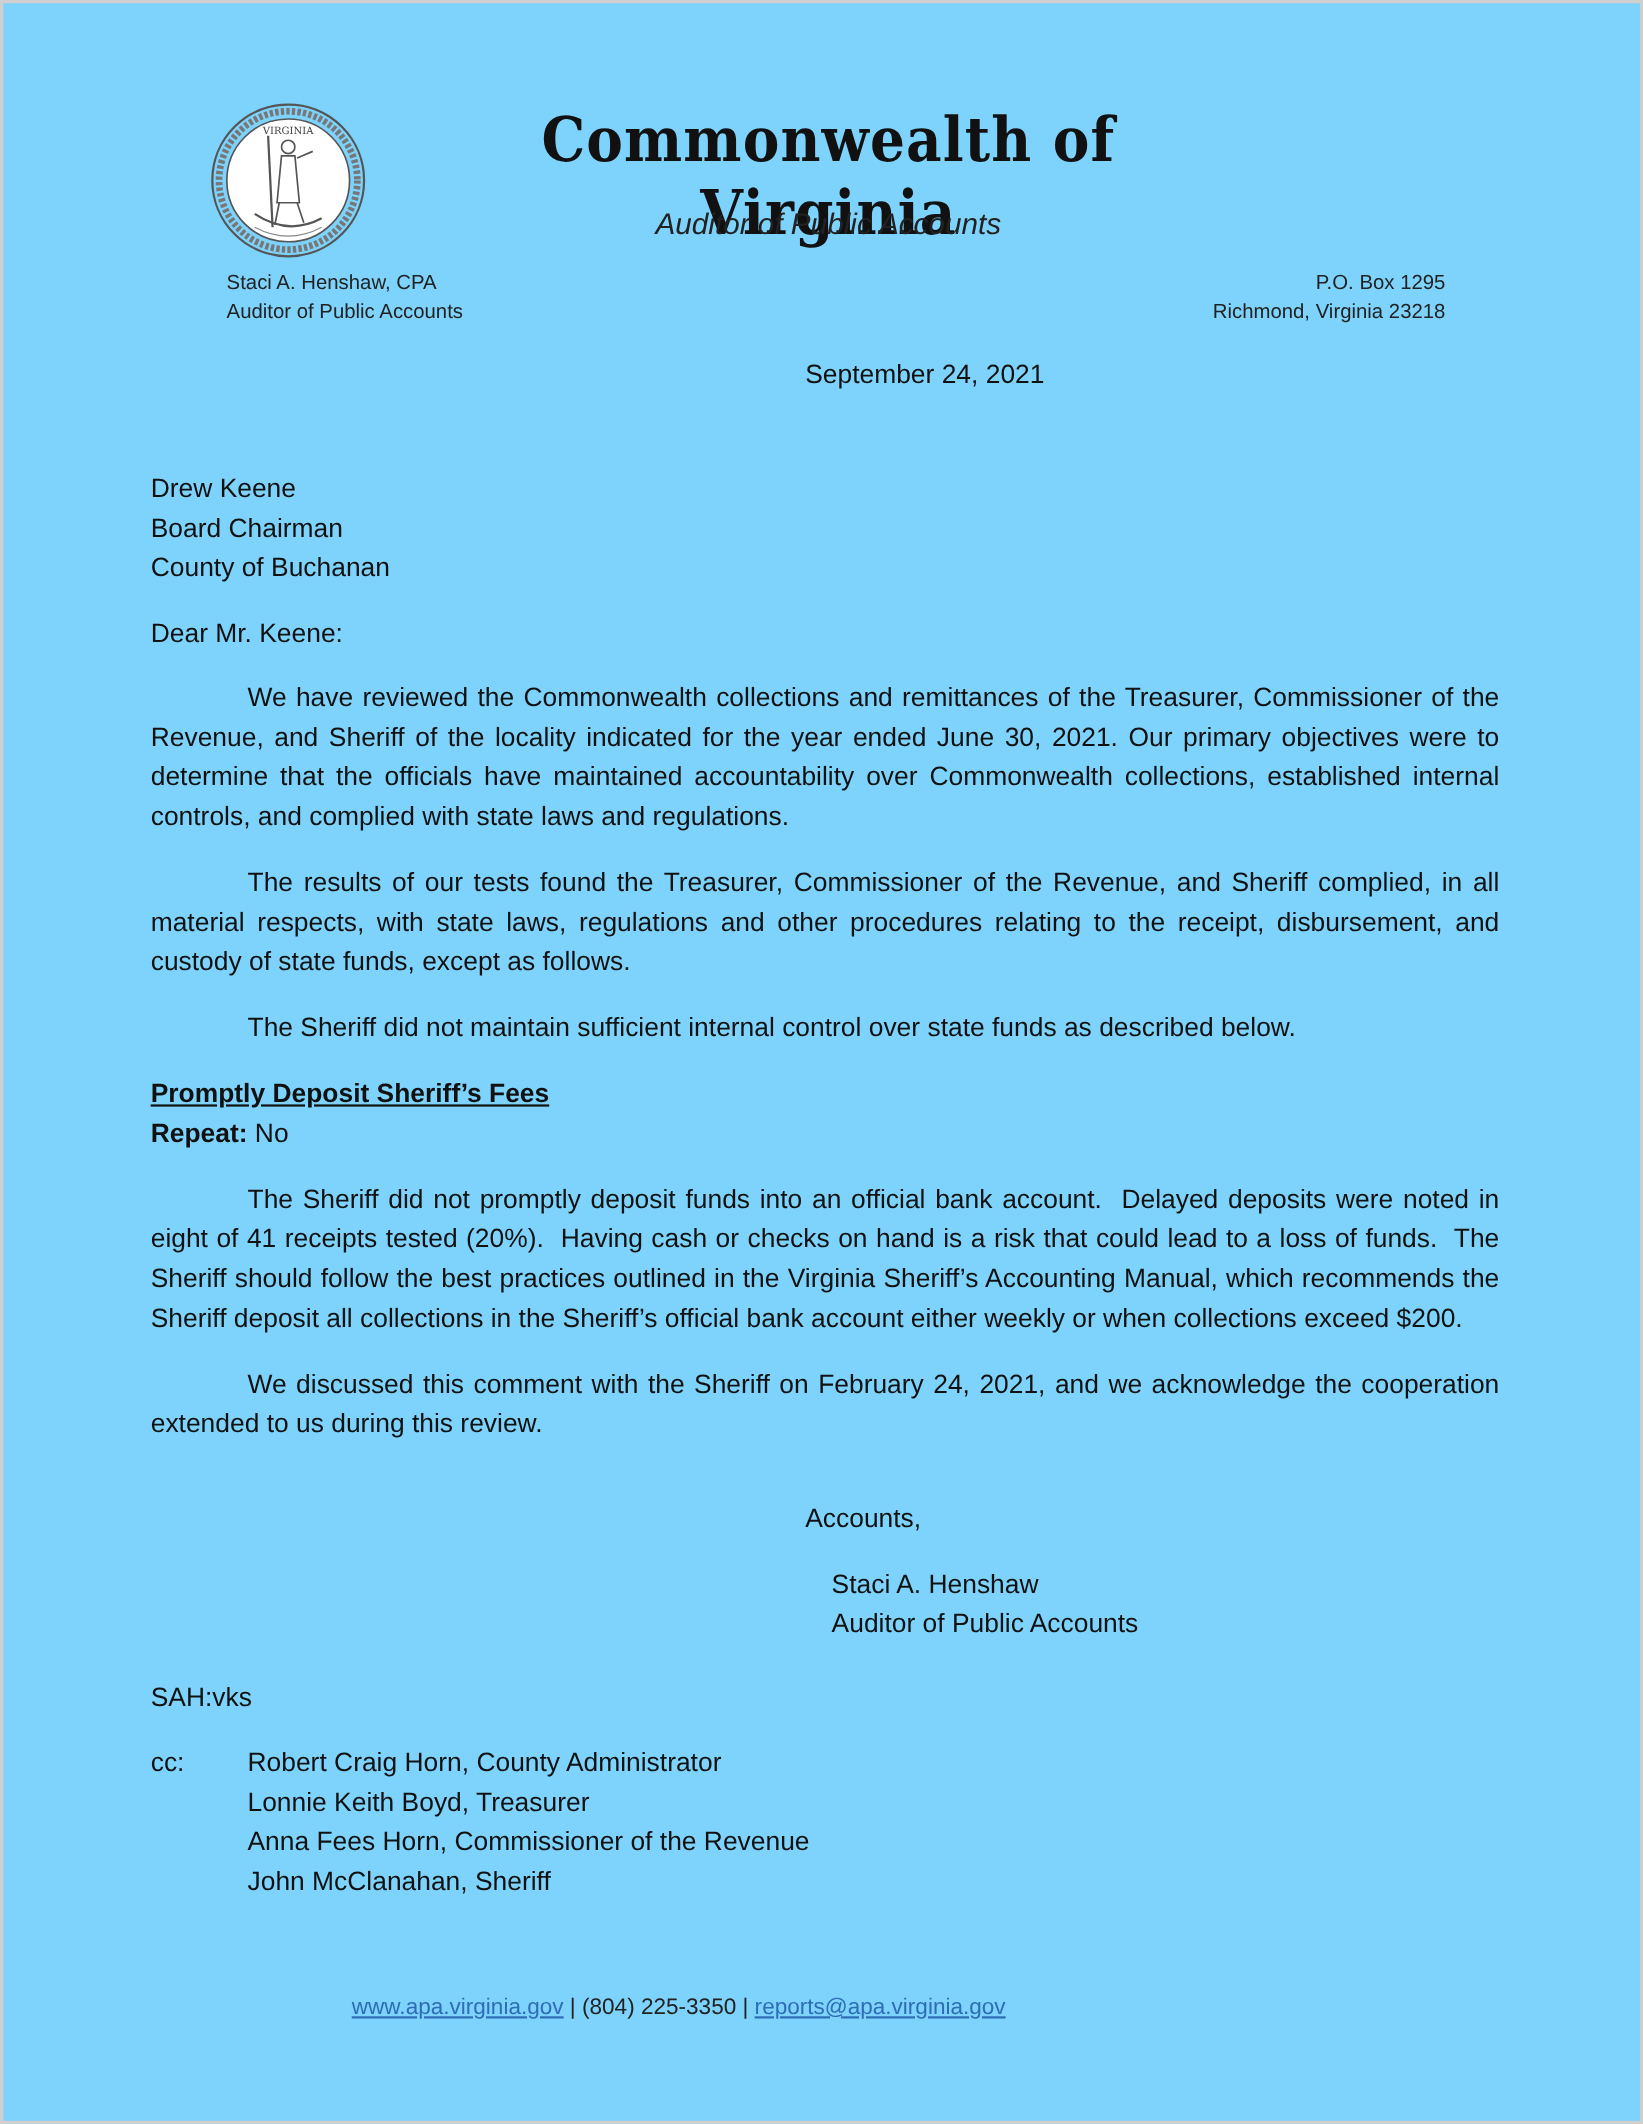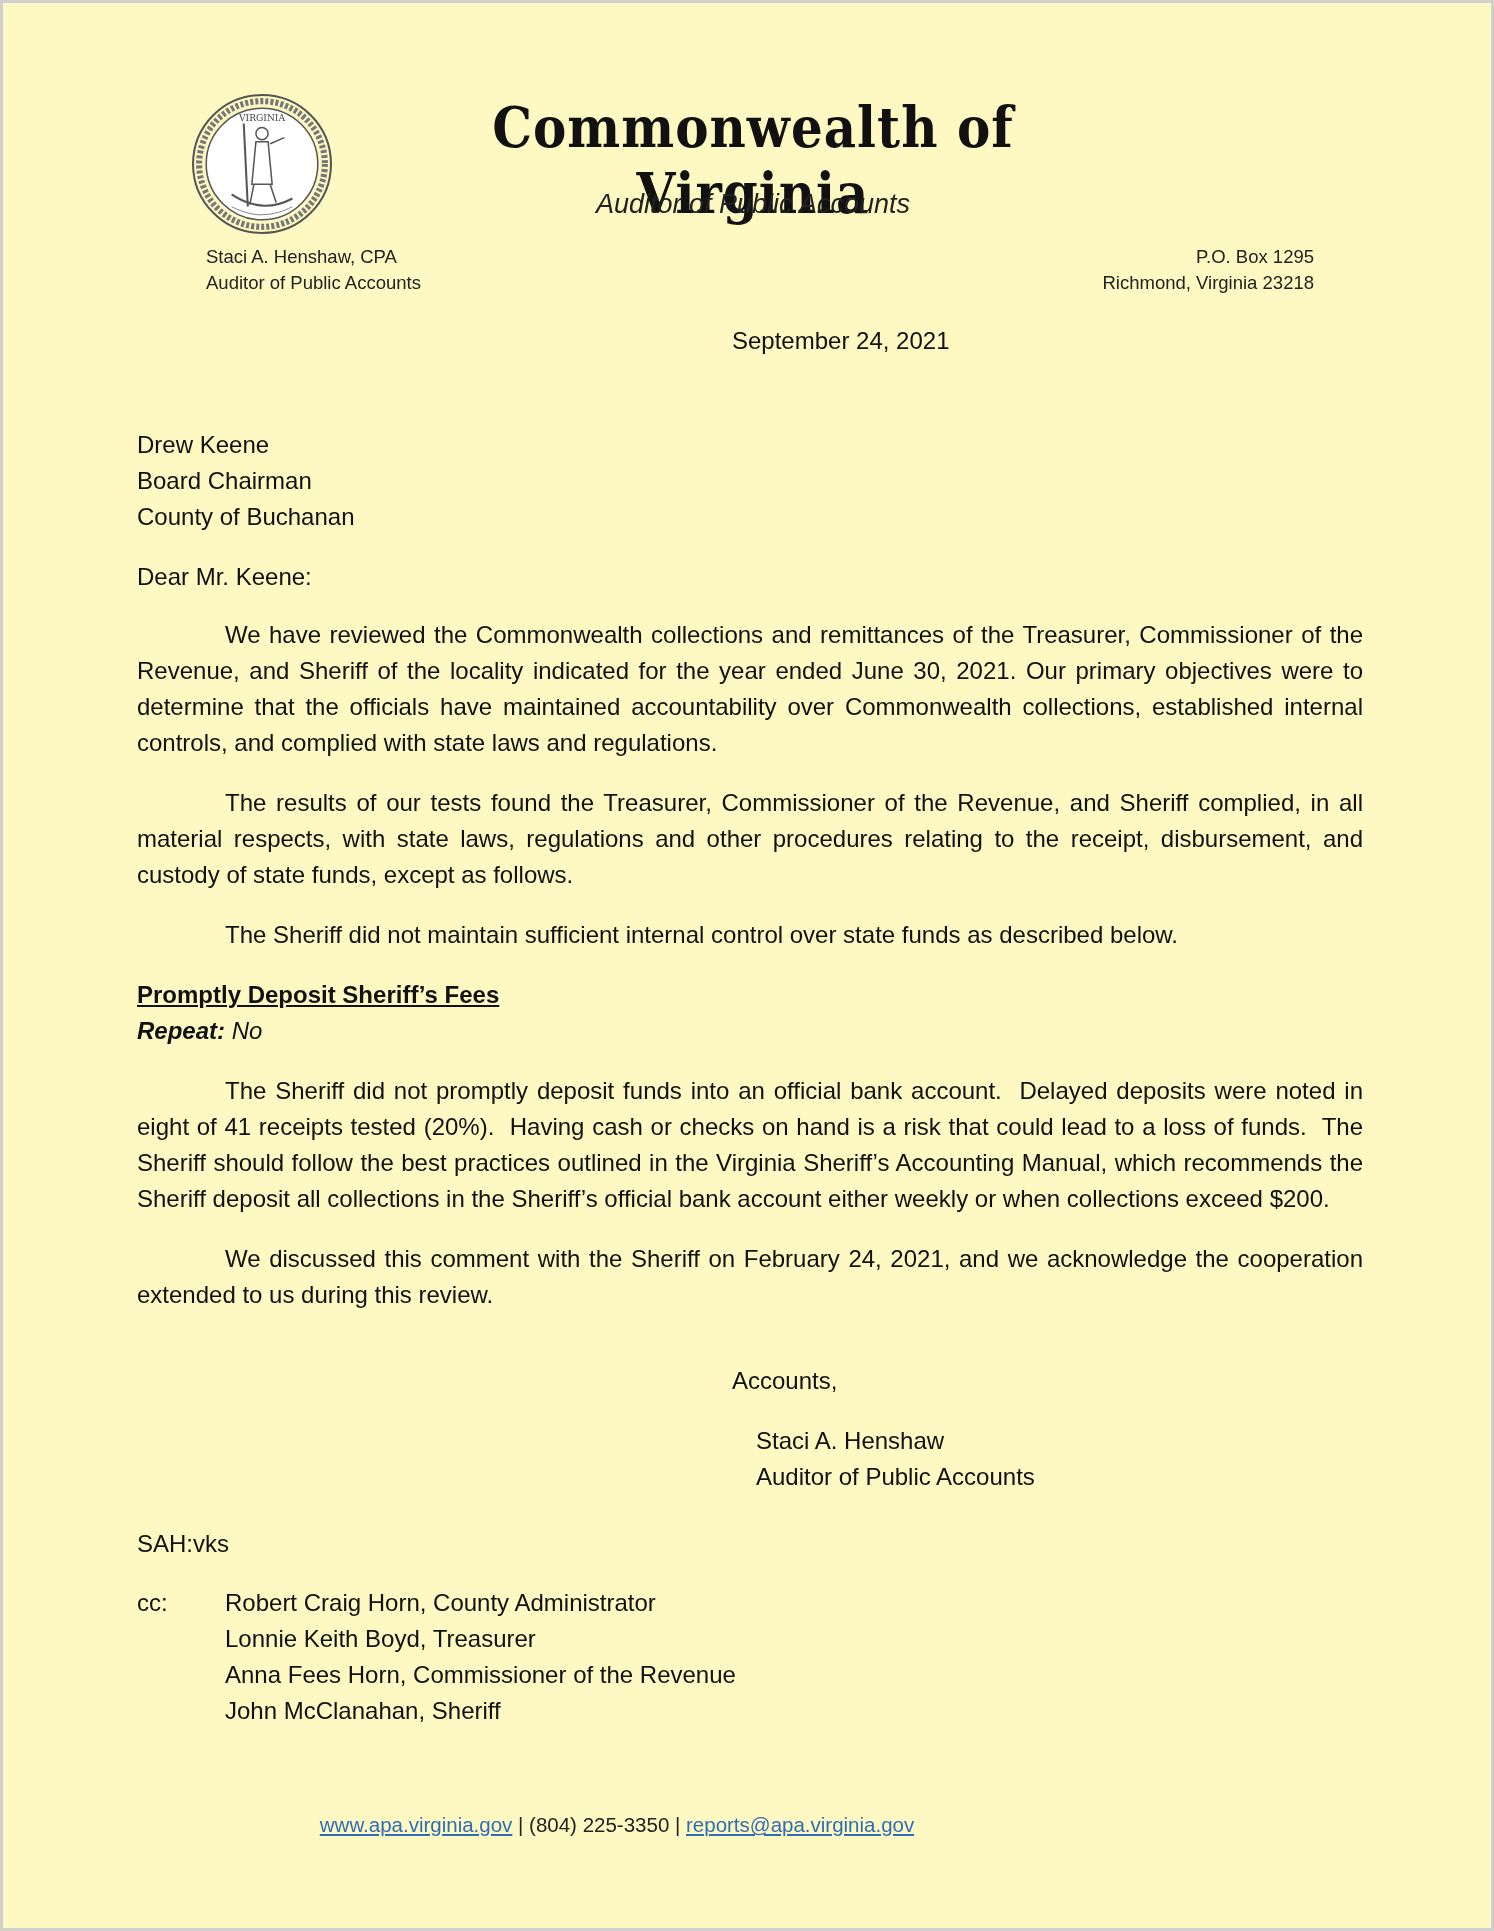--- a/index.html
+++ b/index.html
@@ -1,19 +1,19 @@
 <!DOCTYPE html>
 <html><head>
 <meta charset="utf-8">
 <style>
   html, body { margin: 0; padding: 0; background: #ffffff; }
   body { width: 1494px; height: 1931px; position: relative; overflow: hidden; }
   .page {
     position: absolute; left: 0; top: 0; width: 1494px; height: 1931px;
-    box-sizing: border-box; border: 3px solid #cfcfcf; background: #fef9c3;
+    box-sizing: border-box; border: 3px solid #cfcfcf; background: #7dd3fc;
     font-family: "Liberation Sans", sans-serif; color: #111;
   }
   .seal { position: absolute; left: 188px; top: 90px; width: 142px; height: 142px; }
   .title {
     position: absolute; left: 430px; top: 98px; width: 640px; text-align: center;
     font-family: "DejaVu Serif", serif; font-weight: bold; font-size: 50px;
     letter-spacing: 1px; color: #111; transform: scaleY(1.12);
   }
   .subtitle {
     position: absolute; left: 430px; top: 186px; width: 640px; text-align: center;
@@ -21,21 +21,21 @@
   }
   .hdr-left { position: absolute; left: 180px; top: 241px; font-size: 18.5px; line-height: 26px; color: #222; margin-left: 23px; }
   .hdr-right { position: absolute; right: 177px; top: 241px; font-size: 18.5px; line-height: 26px; text-align: right; color: #222; }
   .text { font-size: 24px; line-height: 36px; }
   .date { position: absolute; left: 729px; top: 320px; }
   .addr { position: absolute; left: 134px; top: 424px; }
   .salutation { position: absolute; left: 134px; top: 556px; }
   .body { position: absolute; left: 134px; top: 614px; width: 1226px; }
   .para { text-align: justify; text-indent: 88px; margin: 0 0 24px 0; }
   .heading { font-weight: bold; text-decoration: underline; margin: 0; }
-  .repeat { margin: 0 0 24px 0; font-style: italic; }
+  .repeat { margin: 0 0 24px 0; }
   .repeat b { font-weight: bold; }
   .closing { position: absolute; left: 729px; top: 1360px; }
   .signer { position: absolute; left: 729px; top: 1420px; margin-left: 24px; }
   .initials { position: absolute; left: 134px; top: 1523px; }
   .cc { position: absolute; left: 134px; top: 1582px; }
   .cc-label { position: absolute; left: 0; top: 0; }
   .cc-list { position: absolute; left: 88px; top: 0; white-space: nowrap; }
   .footer {
     position: absolute; left: 0; top: 1810px; width: 1228px; text-align: center;
     font-size: 20.5px; color: #222;

